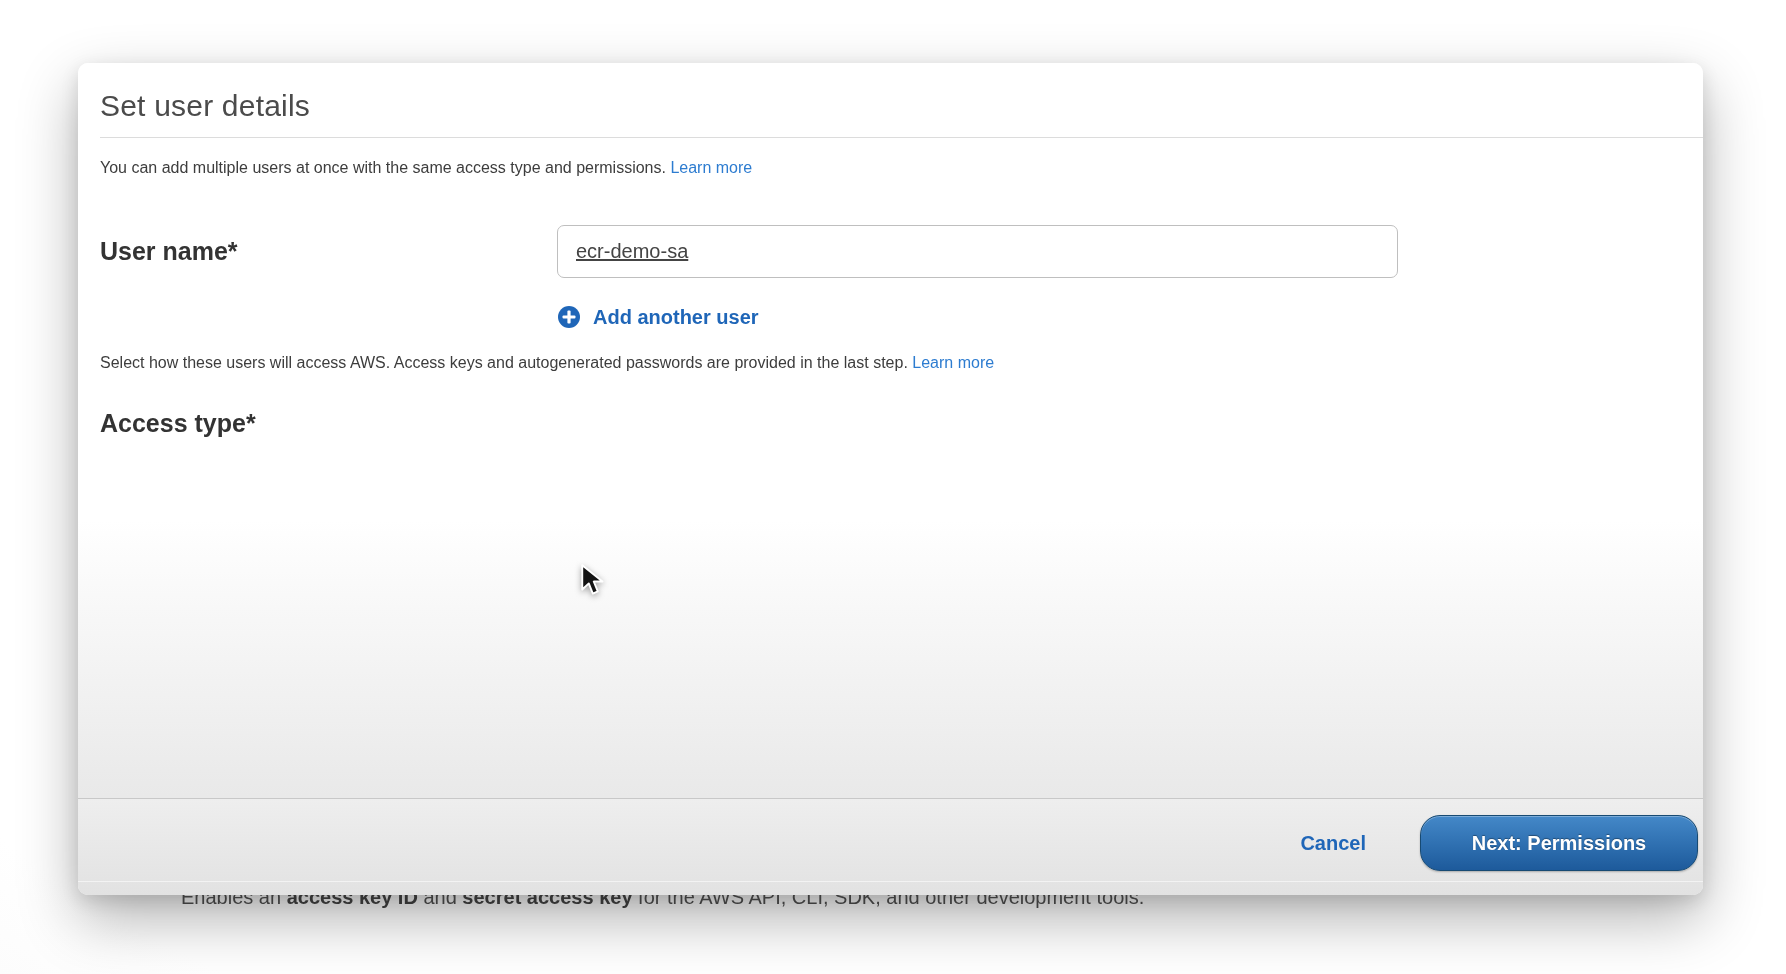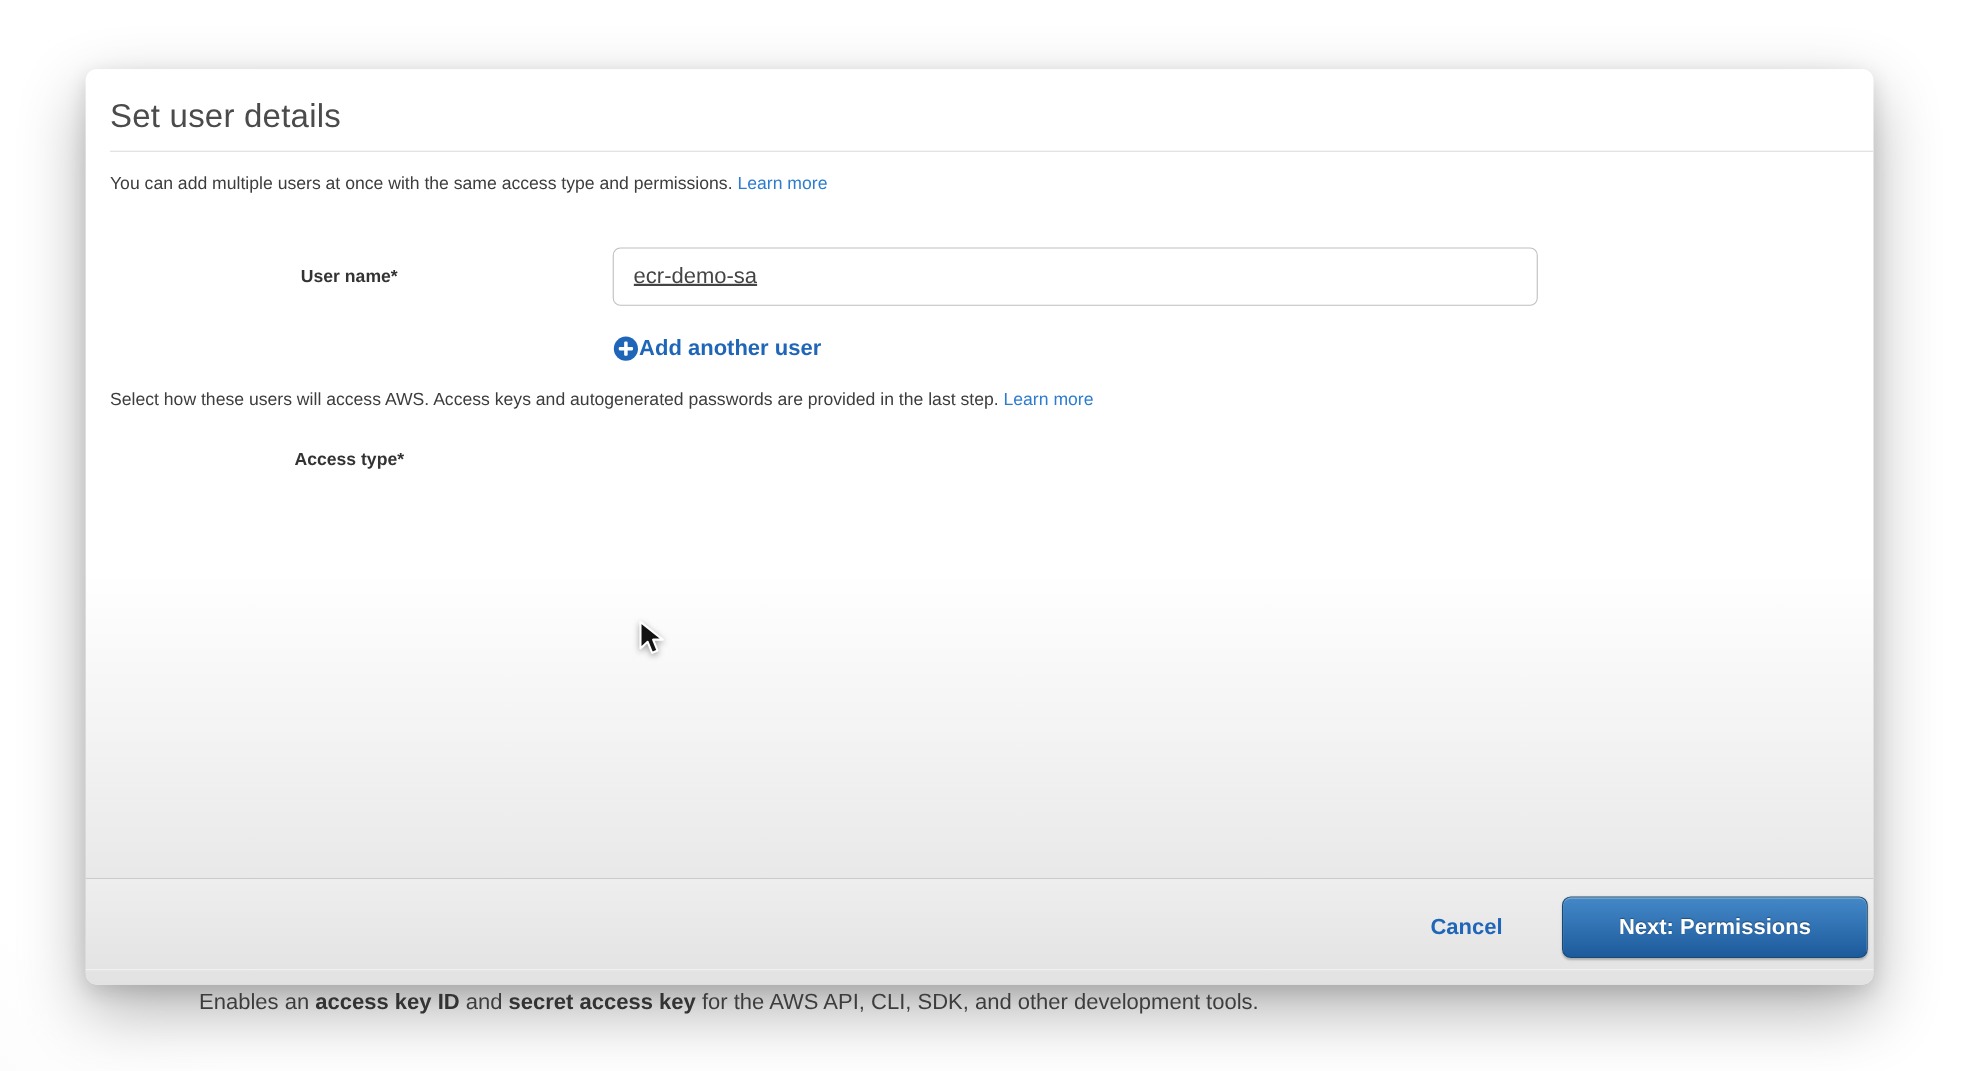--- a/index.html
+++ b/index.html
@@ -44,22 +44,22 @@
     color: #3d3d3d;
     line-height: 26px;
   }
   .link { color: #2d7cd0; text-decoration: none; cursor: pointer; }
   .link-bold { color: #1f66b8; font-weight: bold; text-decoration: none; cursor: pointer; }
 
   .form-row { display: flex; align-items: center; margin-top: 44px; }
   .label-col {
     width: 435px;
     flex: 0 0 435px;
-    text-align: center;
-    font-size: 16px;
+    text-align: left;
+    font-size: 25px;
     font-weight: bold;
     color: #333;
   }
   .username-input {
     margin-left: 22px;
     width: 841px; height: 53px;
     border: 1px solid #bfbfbf;
     border-radius: 7px;
     font-family: "Liberation Sans", "DejaVu Sans", sans-serif;
     font-size: 20px;
@@ -67,20 +67,21 @@
     padding: 0 18px;
     background: #fff;
     outline: none;
     text-decoration: underline;
   }
   .add-row {
     margin-top: 27px;
     margin-left: 457px;
     display: inline-flex;
     align-items: center;
+    gap: 12px;
     font-size: 20px;
   }
   .plus-icon { width: 24px; height: 24px; display: block; }
 
   .access-row { display: flex; margin-top: 30px; flex-direction: column; }
   .label-col.top { padding-top: 3px; }
   .option-block { display: flex; margin-left: 22px; }
   .option-block.second { margin-left: 457px; margin-top: 26px; }
   .checkbox {
     flex: 0 0 auto;
@@ -101,21 +102,21 @@
   }
   .check-icon { position: absolute; left: 2px; top: 2px; width: 25px; height: 25px; }
   .option-text { margin-left: 26px; }
   .option-title {
     font-size: 20px;
     font-weight: bold;
     color: #333;
     line-height: 30px;
   }
   .option-desc {
-    margin-top: 20px;
+    margin-top: 7px;
     font-size: 20px;
     color: #3d3d3d;
     line-height: 38px;
     max-width: 985px;
   }
   .option-desc b { color: #333; }
 
   .footer {
     position: absolute;
     left: 0; right: 0; bottom: 0;
@@ -132,21 +133,21 @@
     content: "";
     position: absolute;
     left: 0; right: 0; bottom: 13px;
     height: 1px;
     background: rgba(255,255,255,0.55);
   }
   .cancel-link { font-size: 20px; margin-right: 54px; }
   .next-button {
     width: 278px; height: 56px;
     border: 1px solid #174a73;
-    border-radius: 8px;
+    border-radius: 20px;
     background: linear-gradient(180deg, #4488c8 0%, #2e6fb0 55%, #1d5a9b 100%);
     color: #fff;
     font-family: "Liberation Sans", "DejaVu Sans", sans-serif;
     font-size: 20px;
     font-weight: bold;
     text-shadow: 0 -1px 1px rgba(0,0,0,0.35);
     box-shadow: inset 0 1px 0 rgba(255,255,255,0.3), 0 1px 2px rgba(0,0,0,0.25);
     cursor: pointer;
   }
   .mouse-cursor {

